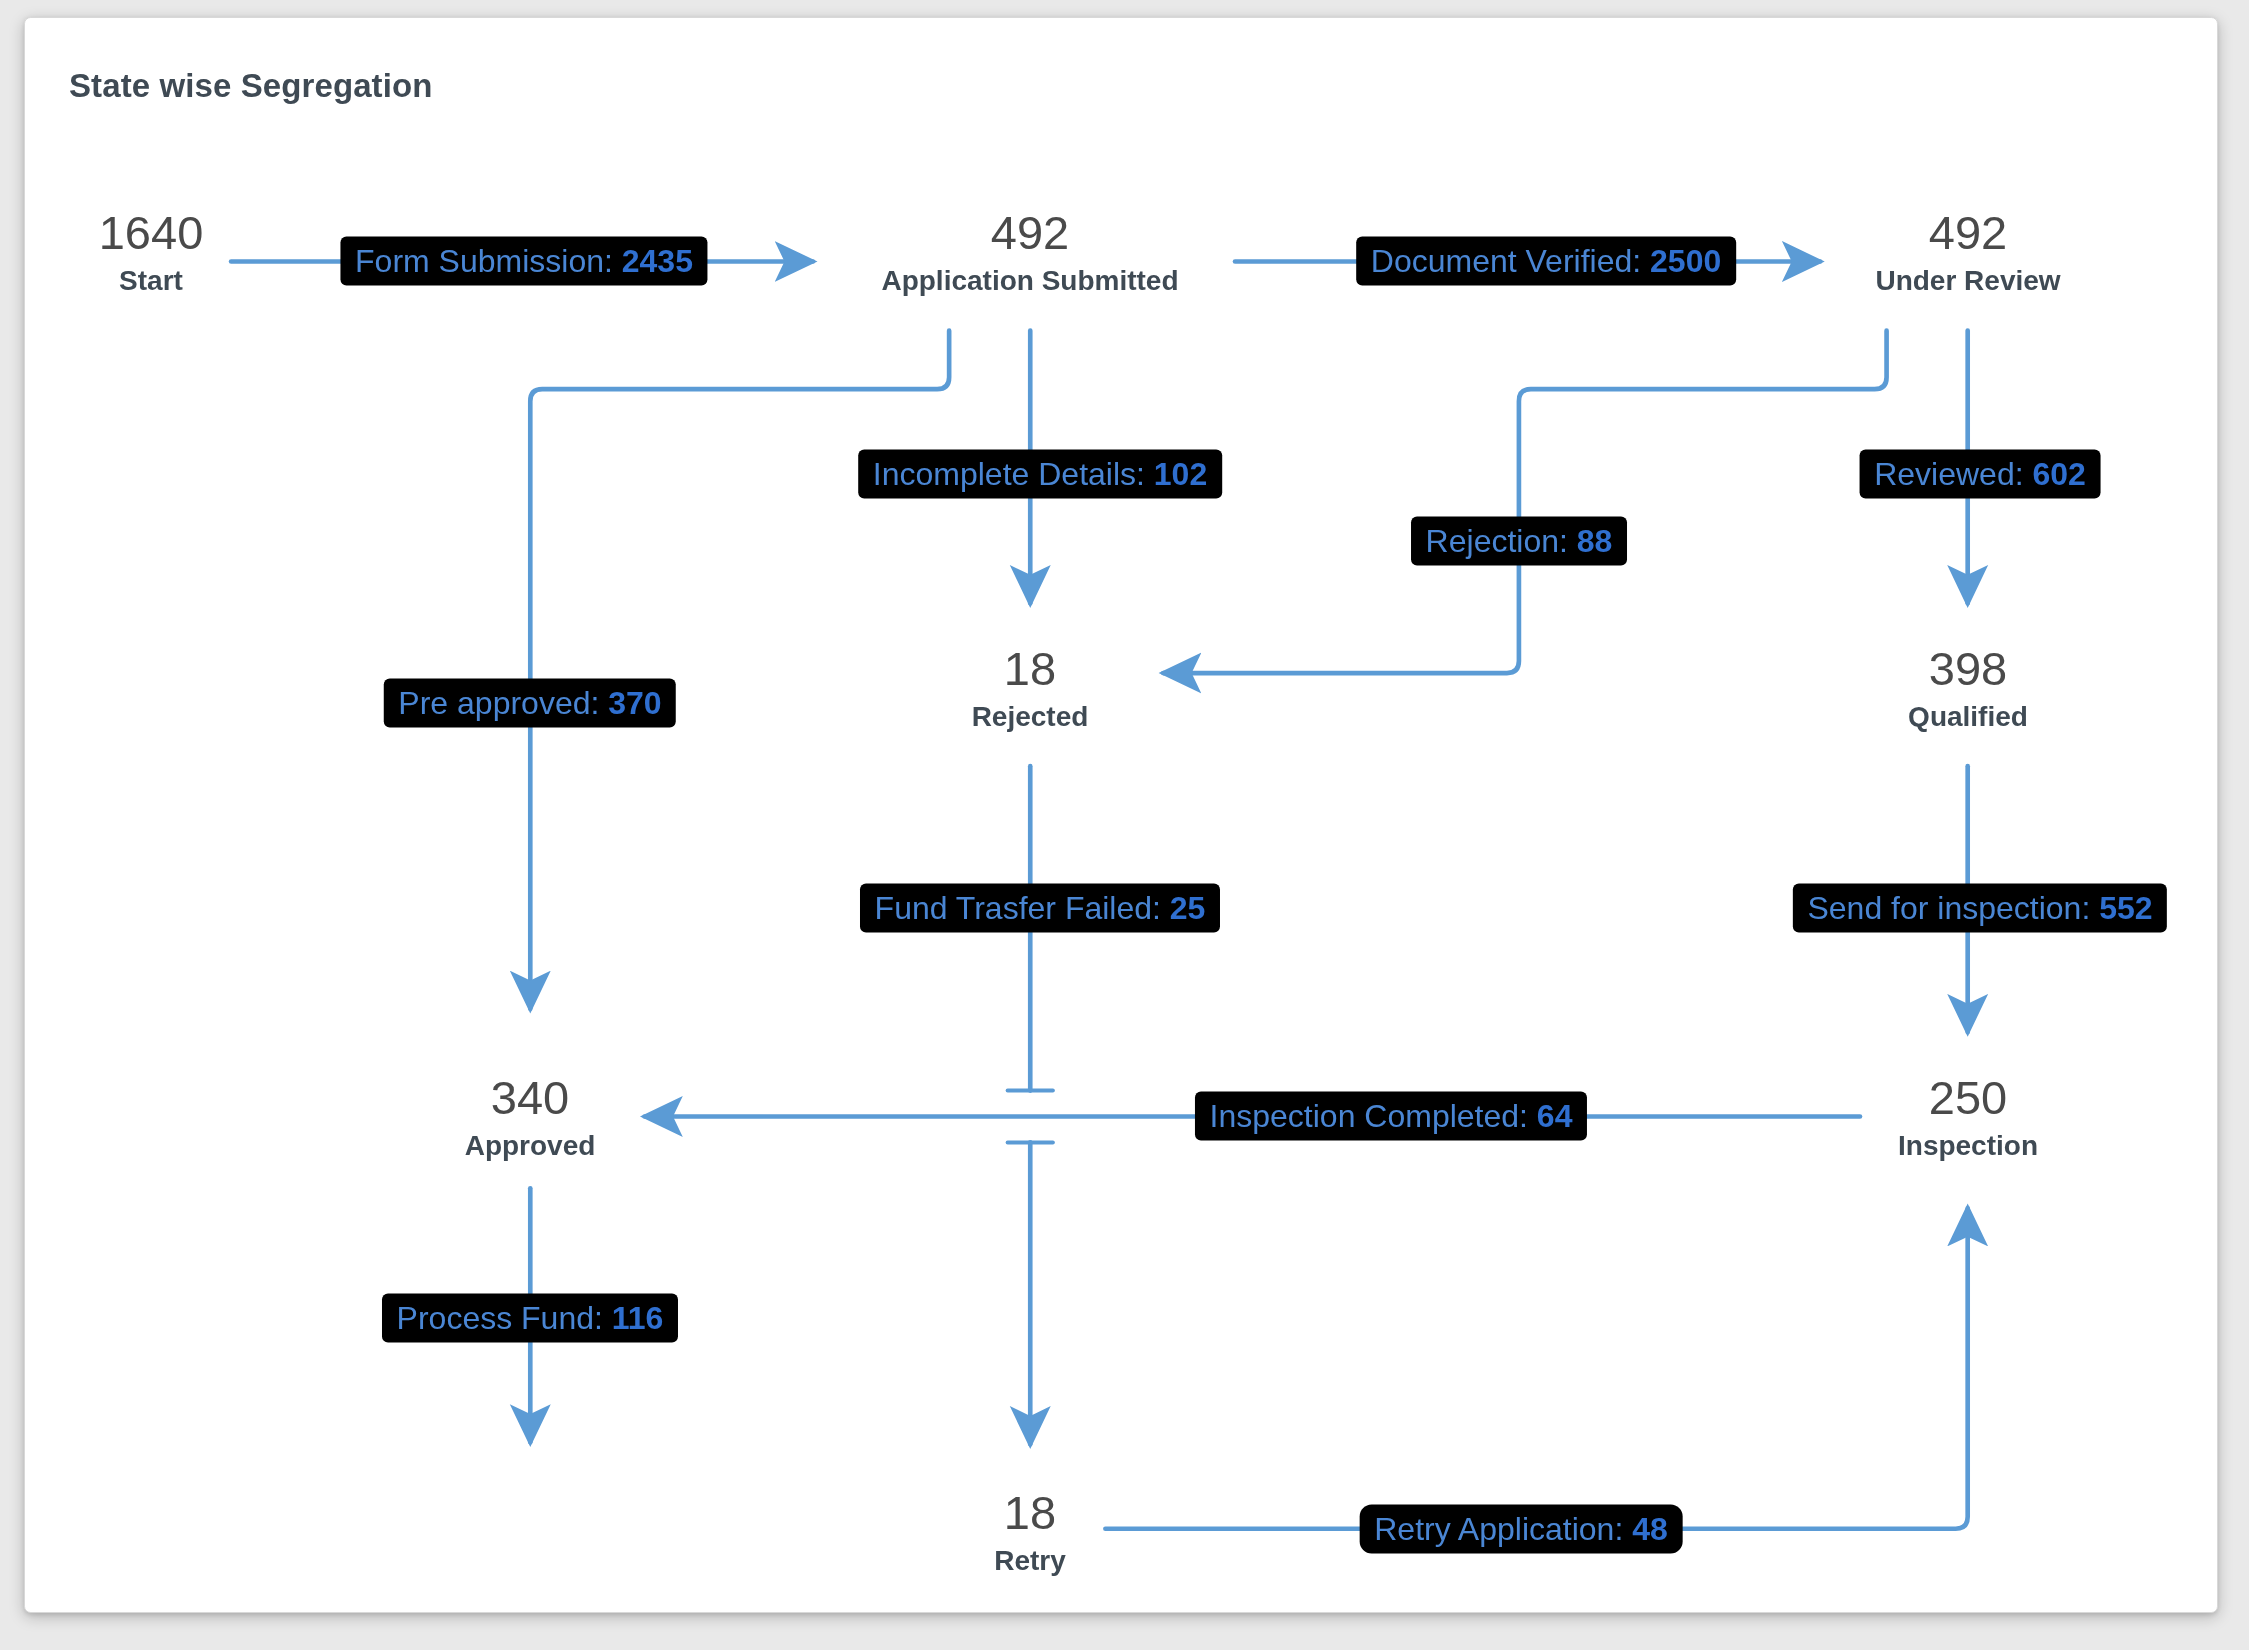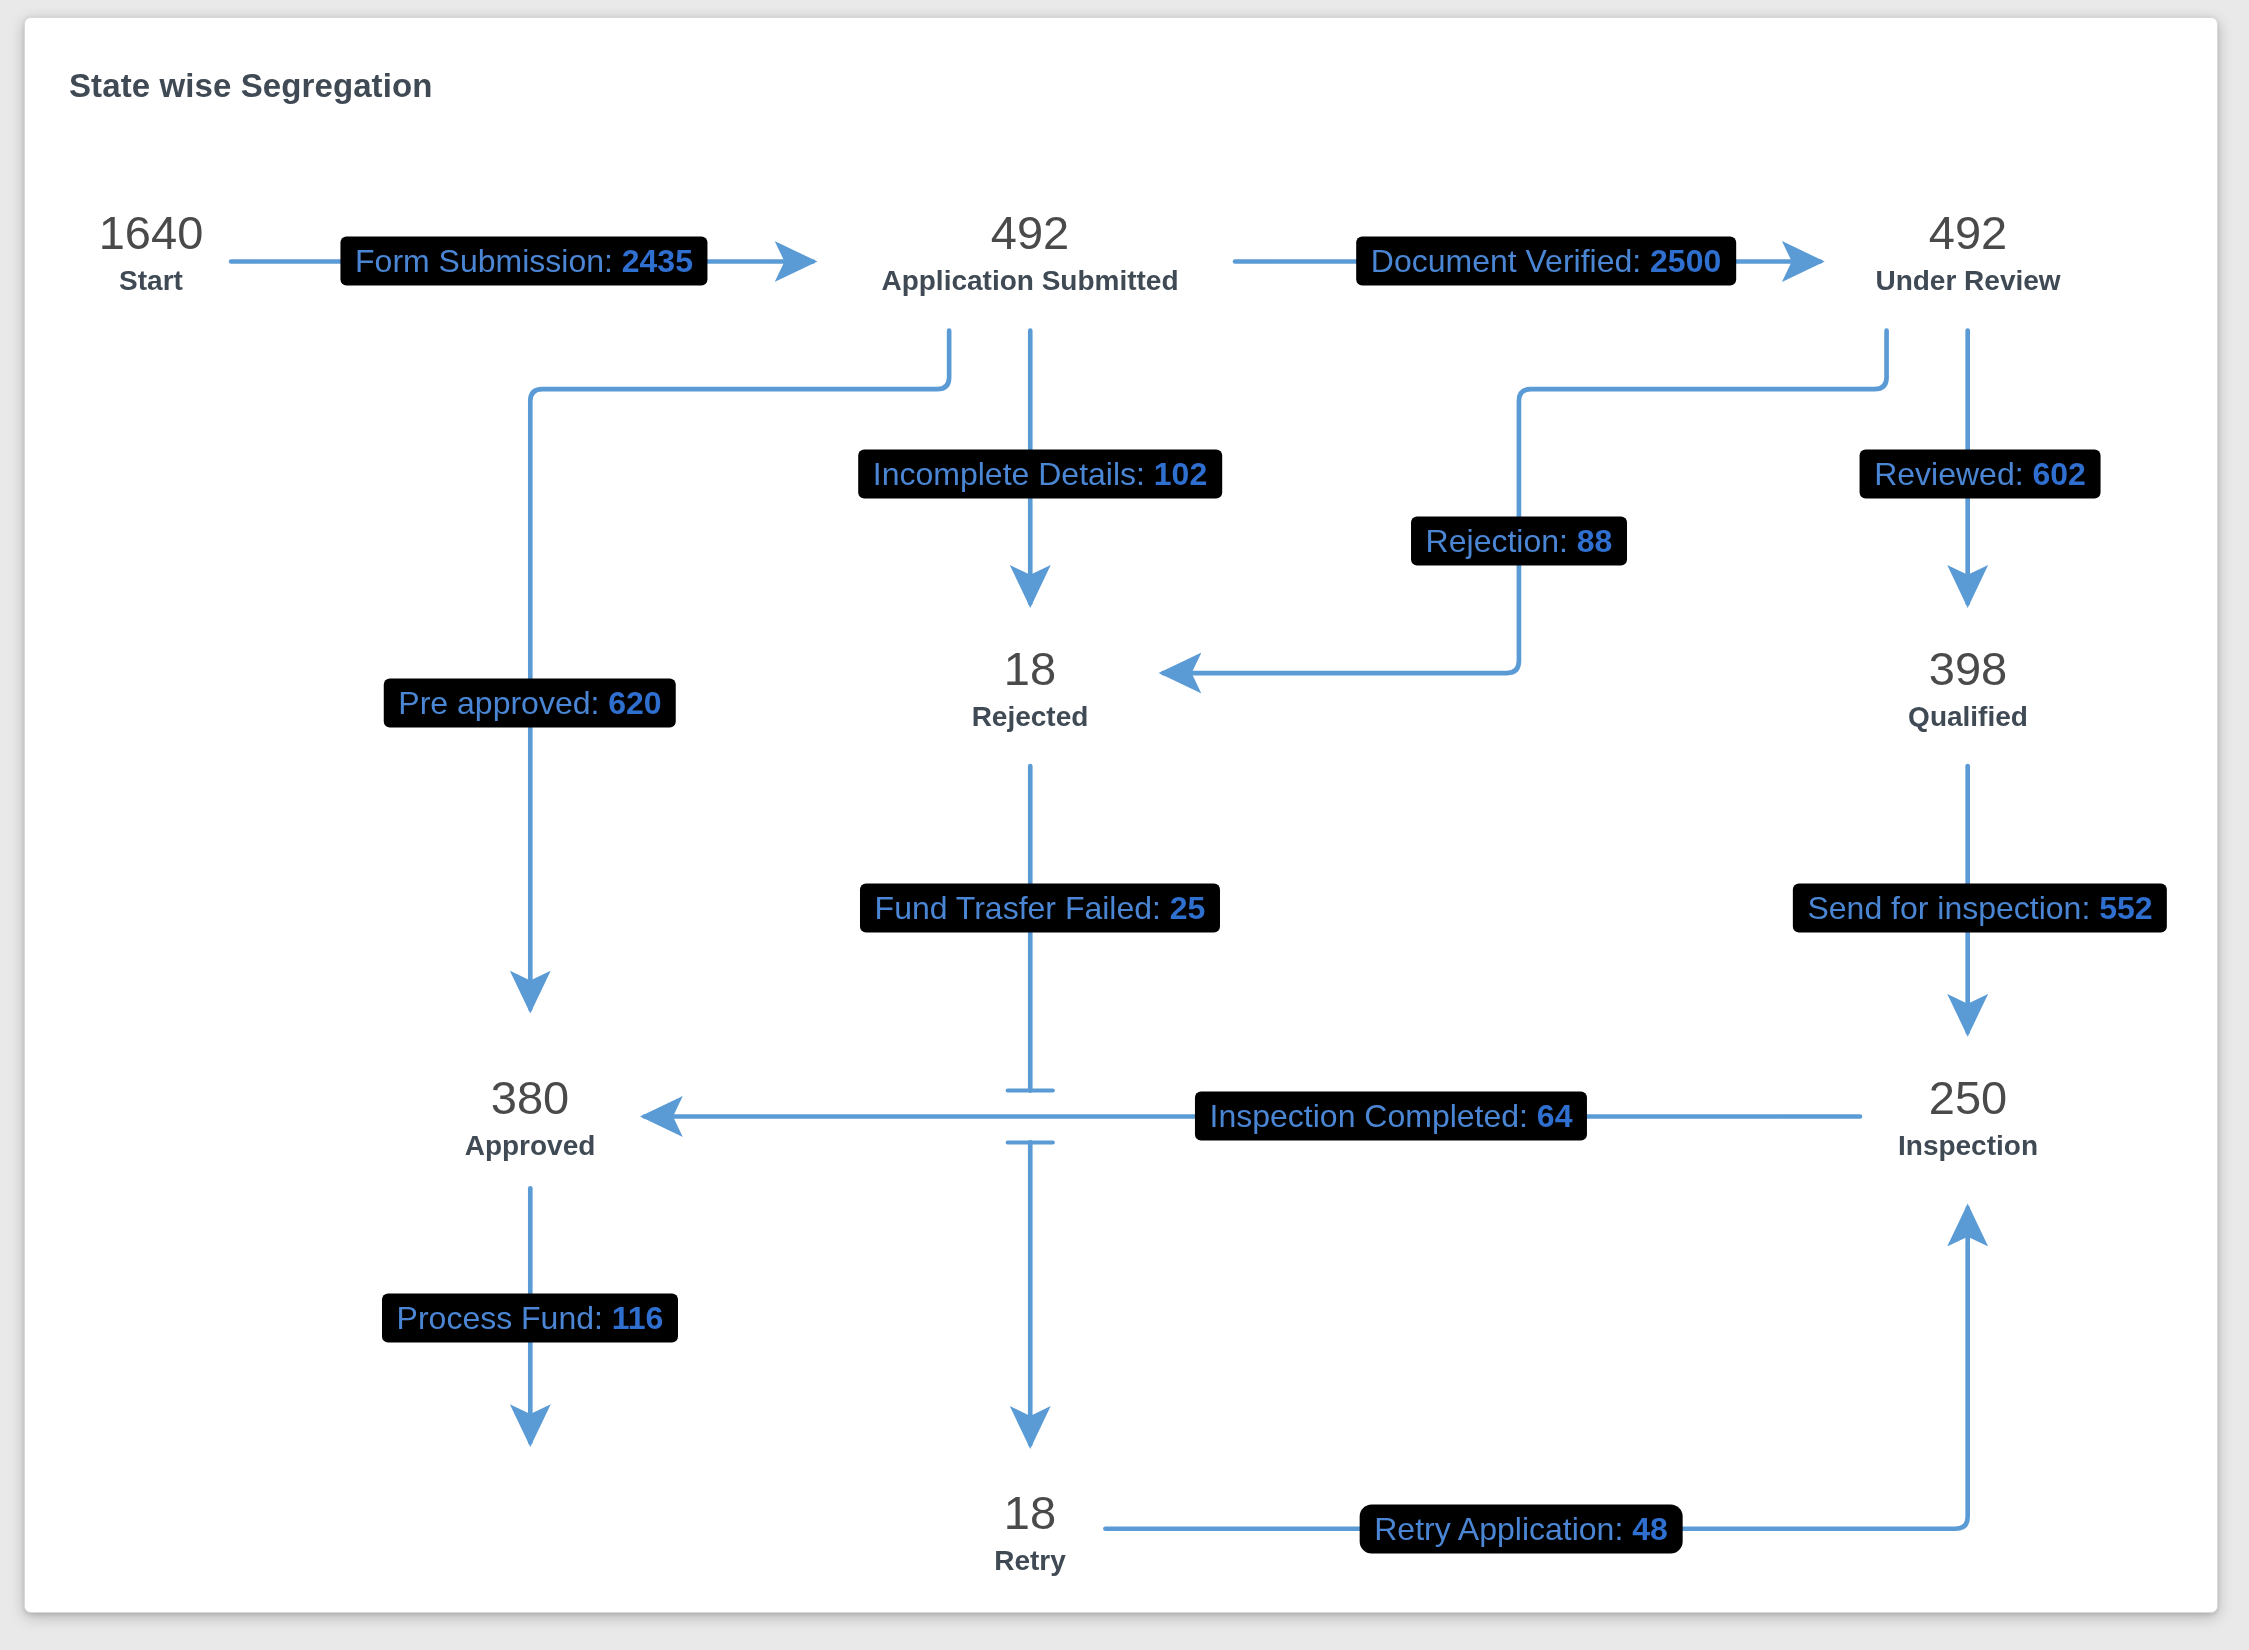--- a/index.html
+++ b/index.html
@@ -141,21 +141,21 @@
         <span class="val">18</span>
         <span class="lbl">Rejected</span>
       </div>
 
       <div class="node" style="left:1943px;top:627px;">
         <span class="val">398</span>
         <span class="lbl">Qualified</span>
       </div>
 
       <div class="node" style="left:505px;top:1056px;">
-        <span class="val">380</span>
+        <span class="val">340</span>
         <span class="lbl">Approved</span>
       </div>
 
       <div class="node" style="left:1943px;top:1056px;">
         <span class="val">250</span>
         <span class="lbl">Inspection</span>
       </div>
 
 
       <div class="node" style="left:1005px;top:1471px;">
@@ -177,21 +177,21 @@
 
       <div class="elabel" style="left:1955px;top:456px;">
         <span>Reviewed</span><span>:&nbsp;</span><b>602</b>
       </div>
 
       <div class="elabel" style="left:1494px;top:523px;">
         <span>Rejection</span><span>:&nbsp;</span><b>88</b>
       </div>
 
       <div class="elabel" style="left:505px;top:685px;">
-        <span>Pre approved</span><span>:&nbsp;</span><b>620</b>
+        <span>Pre approved</span><span>:&nbsp;</span><b>370</b>
       </div>
 
       <div class="elabel" style="left:1015px;top:890px;">
         <span>Fund Trasfer Failed</span><span>:&nbsp;</span><b>25</b>
       </div>
 
       <div class="elabel" style="left:1955px;top:890px;">
         <span>Send for inspection</span><span>:&nbsp;</span><b>552</b>
       </div>
 

